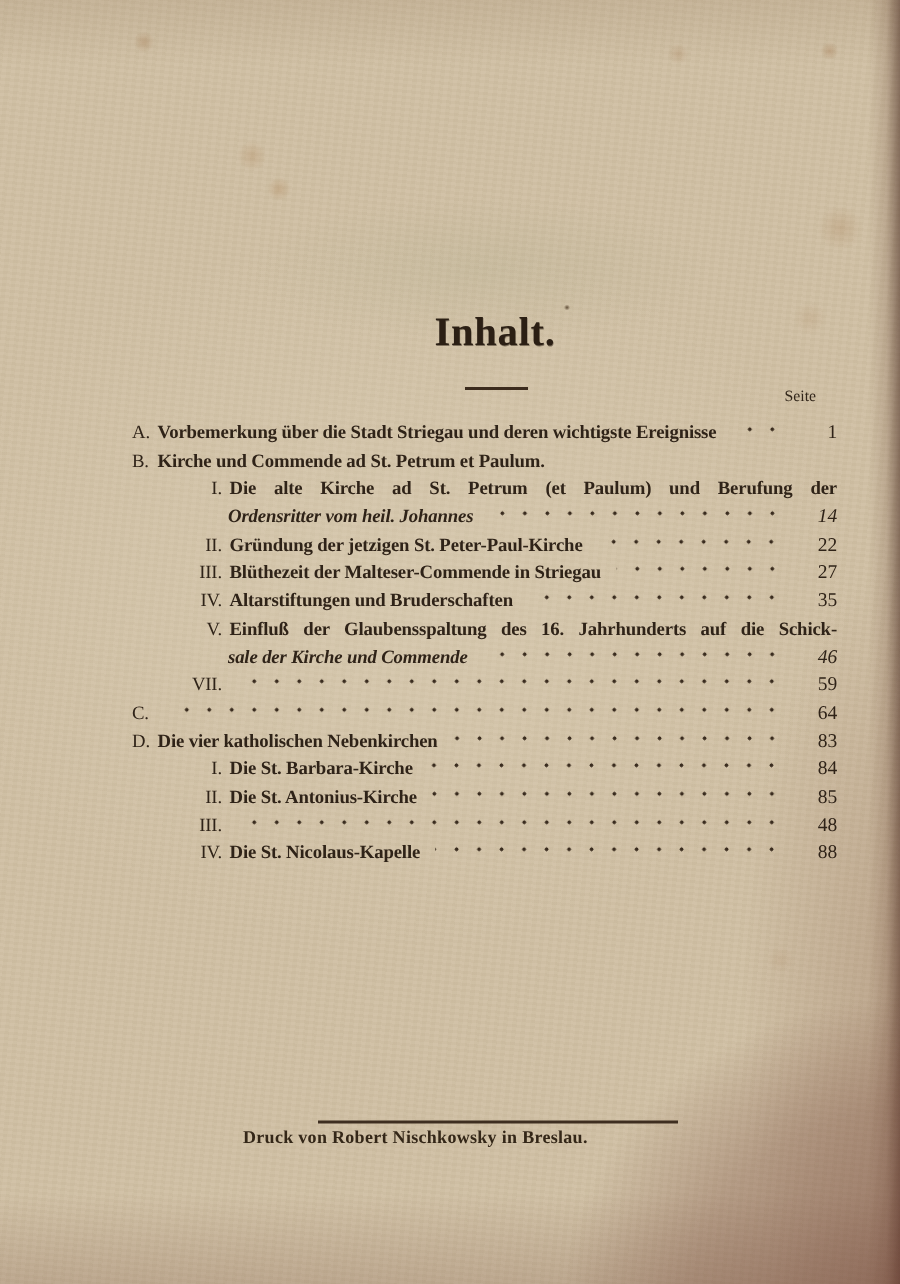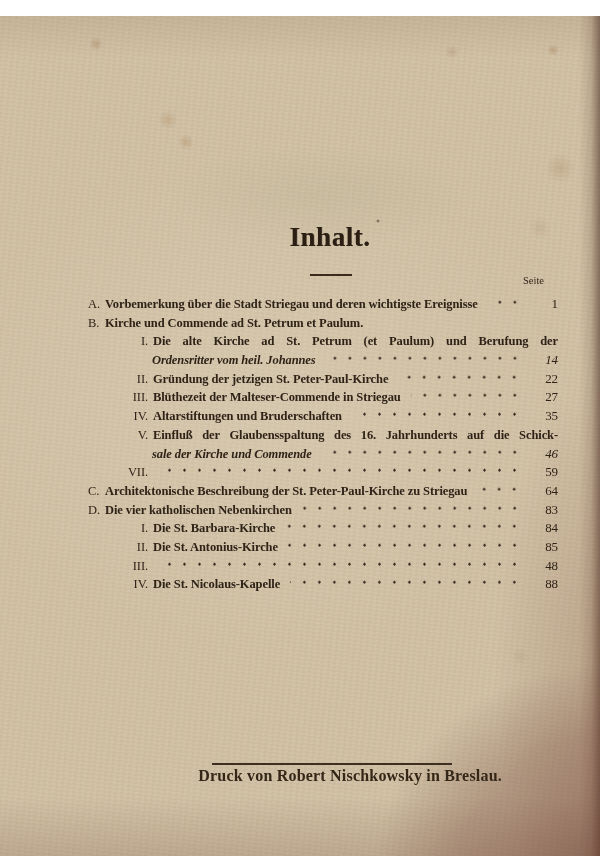--- a/index.html
+++ b/index.html
@@ -28,21 +28,20 @@
       radial-gradient(circle 15px at 560px 152px, rgba(152,104,58,0.20), transparent 100%),
       radial-gradient(circle 11px at 540px 212px, rgba(152,104,58,0.13), transparent 100%),
       radial-gradient(circle 2px at 378px 205px, rgba(60,40,20,0.75), transparent 100%),
       radial-gradient(circle 9px at 520px 640px, rgba(150,100,55,0.10), transparent 100%),
       
       radial-gradient(ellipse 220px 70px at 320px 180px, rgba(165,165,132,0.18), transparent 70%),
       radial-gradient(ellipse 430px 330px at 44% 46%, rgba(226,216,192,0.35), transparent 72%),
       
       repeating-linear-gradient(6deg, rgba(255,255,255,0.025) 0 2px, rgba(70,50,30,0.018) 2px 4px),
       repeating-linear-gradient(96deg, rgba(255,255,255,0.02) 0 3px, rgba(70,50,30,0.014) 3px 6px);
-    margin-top: 16px;
   }
   .title-wrap{position:absolute;left:60px;top:206px;width:540px;text-align:center;}
   .title{
     font-size:27px;font-weight:bold;letter-spacing:0.5px;color:#2b1f14;
     text-shadow:0.4px 0.4px 0 rgba(43,31,20,0.5);
   }
   .title-rule{position:absolute;top:258px;left:310px;width:42px;height:2px;background:#3b2b1d;}
   .seite{position:absolute;top:259px;right:56px;font-size:10.5px;color:#32261a;}
   .toc{position:absolute;left:88px;top:279px;width:470px;font-size:12.5px;letter-spacing:-0.1px;color:#2f2318;}
   .row{display:flex;align-items:baseline;height:18.7px;line-height:18.7px;}
@@ -55,22 +54,22 @@
   .fill .txt{flex:1 1 auto;white-space:normal;text-align:justify;text-align-last:justify;}
   .leader{
     flex:1 1 auto;align-self:stretch;margin:0 8px 0 10px;min-width:4px;
     background-image:radial-gradient(circle, #3a2c1f 1.2px, transparent 1.45px);
     background-size:15px 15px;background-repeat:repeat-x;
     background-position:right 2px bottom 4px;
   }
   .page-num{font-weight:400;flex:0 0 26px;text-align:right;font-size:13px;}
   .imprint-rule{position:absolute;top:747px;left:212px;width:240px;height:1.5px;background:#3e2e20;}
   .imprint{
-    position:absolute;top:751px;left:162px;width:340px;text-align:right;
-    font-size:16px;font-weight:700;color:#342718;letter-spacing:0.2px;
+    position:absolute;top:751px;left:162px;width:340px;text-align:left;
+    font-size:12px;font-weight:700;color:#342718;letter-spacing:0.2px;
   }
 </style>
 </head>
 <body>
 
 <div class="page">
   <div class="title-wrap">
     <span class="title">Inhalt.</span>
   </div>
   <div class="title-rule"></div>
@@ -123,21 +122,20 @@
         <span class="leader"></span>
         <span class="page-num">46</span>
       </div>
       <div class="row numeral">
         <span class="marker">VII.</span>
         <span class="leader"></span>
         <span class="page-num">59</span>
       </div>
       <div class="row letter">
         <span class="marker">C.</span>
-        <span class="txt">Architektonische Beschreibung der St. Peter-Paul-Kirche zu Striegau</span>
         <span class="leader"></span>
         <span class="page-num">64</span>
       </div>
       <div class="row letter">
         <span class="marker">D.</span>
         <span class="txt">Die vier katholischen Nebenkirchen</span>
         <span class="leader"></span>
         <span class="page-num">83</span>
       </div>
       <div class="row numeral">

